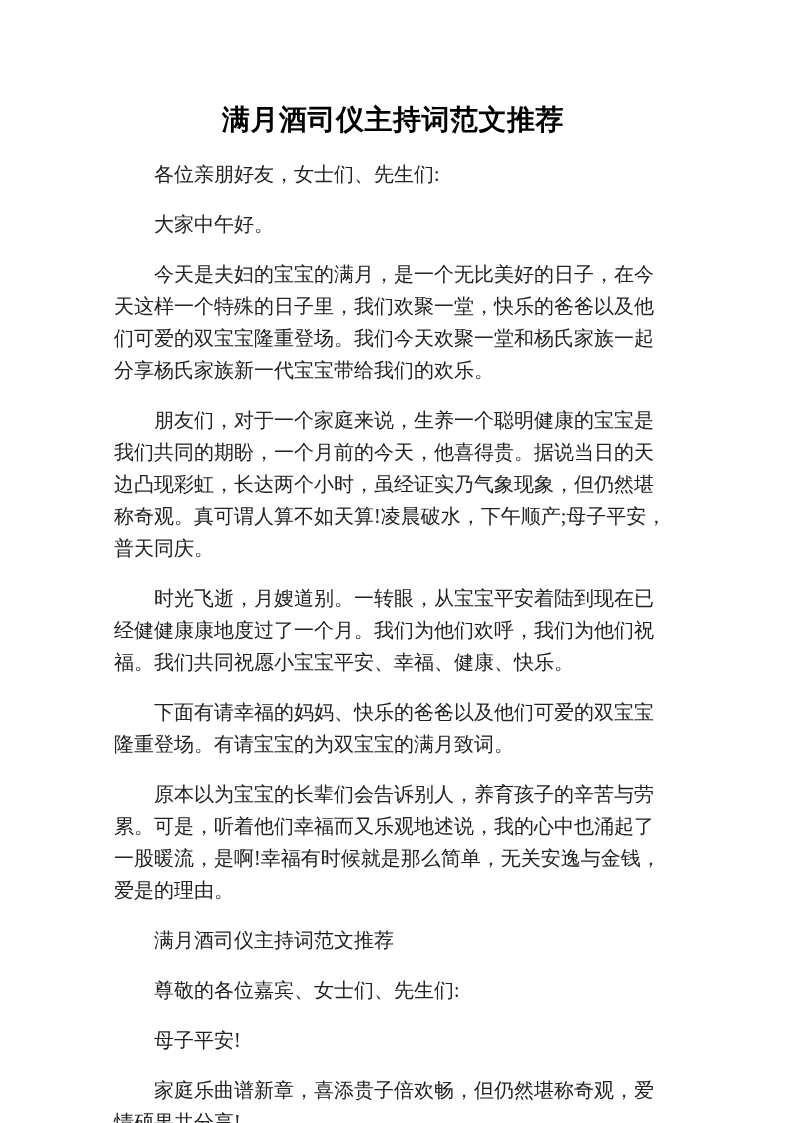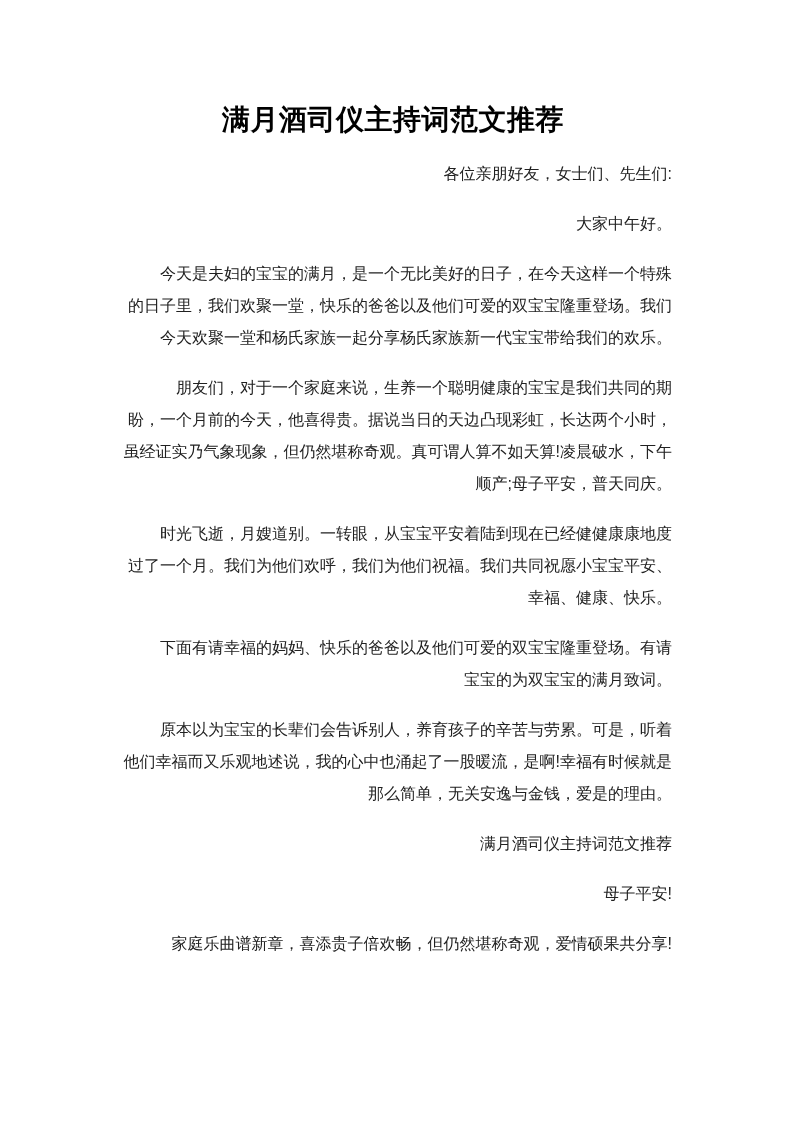--- a/index.html
+++ b/index.html
@@ -9,52 +9,53 @@
   }
   .page {
     position: relative;
     width: 794px;
     height: 1123px;
     margin: 0 auto;
     background: #ffffff;
     box-sizing: border-box;
     padding: 100px 122px 0 114px;
     overflow: hidden;
-    font-family: Liberation Sans, sans-serif;
+    font-family: Liberation Serif, serif;
   }
   .doc-title {
     margin: 0 0 18px 0;
     font-size: 28px;
     font-weight: 700;
     line-height: 40px;
     text-align: center;
     color: #000000;
     letter-spacing: 0.5px;
   }
   .doc-body p {
     margin: 0 0 18px 0;
-    font-size: 16px;
+    font-size: 20px;
     line-height: 32px;
     text-indent: 2em;
-    text-align: right;
+    text-align: left;
     color: #212121;
     word-break: break-all;
   }
 </style>
 </head>
 <body>
 
 <div class="page">
   <h1 class="doc-title">满月酒司仪主持词范文推荐</h1>
 
   <div class="doc-body">
     <p>各位亲朋好友，女士们、先生们:</p>
     <p>大家中午好。</p>
     <p>今天是夫妇的宝宝的满月，是一个无比美好的日子，在今天这样一个特殊的日子里，我们欢聚一堂，快乐的爸爸以及他们可爱的双宝宝隆重登场。我们今天欢聚一堂和杨氏家族一起分享杨氏家族新一代宝宝带给我们的欢乐。</p>
     <p>朋友们，对于一个家庭来说，生养一个聪明健康的宝宝是我们共同的期盼，一个月前的今天，他喜得贵。据说当日的天边凸现彩虹，长达两个小时，虽经证实乃气象现象，但仍然堪称奇观。真可谓人算不如天算!凌晨破水，下午顺产;母子平安，普天同庆。</p>
     <p>时光飞逝，月嫂道别。一转眼，从宝宝平安着陆到现在已经健健康康地度过了一个月。我们为他们欢呼，我们为他们祝福。我们共同祝愿小宝宝平安、幸福、健康、快乐。</p>
     <p>下面有请幸福的妈妈、快乐的爸爸以及他们可爱的双宝宝隆重登场。有请宝宝的为双宝宝的满月致词。</p>
     <p>原本以为宝宝的长辈们会告诉别人，养育孩子的辛苦与劳累。可是，听着他们幸福而又乐观地述说，我的心中也涌起了一股暖流，是啊!幸福有时候就是那么简单，无关安逸与金钱，爱是的理由。</p>
     <p>满月酒司仪主持词范文推荐</p>
+    <p>尊敬的各位嘉宾、女士们、先生们:</p>
     <p>母子平安!</p>
     <p>家庭乐曲谱新章，喜添贵子倍欢畅，但仍然堪称奇观，爱情硕果共分享!</p>
   </div>
 </div>
 
 </body></html>

